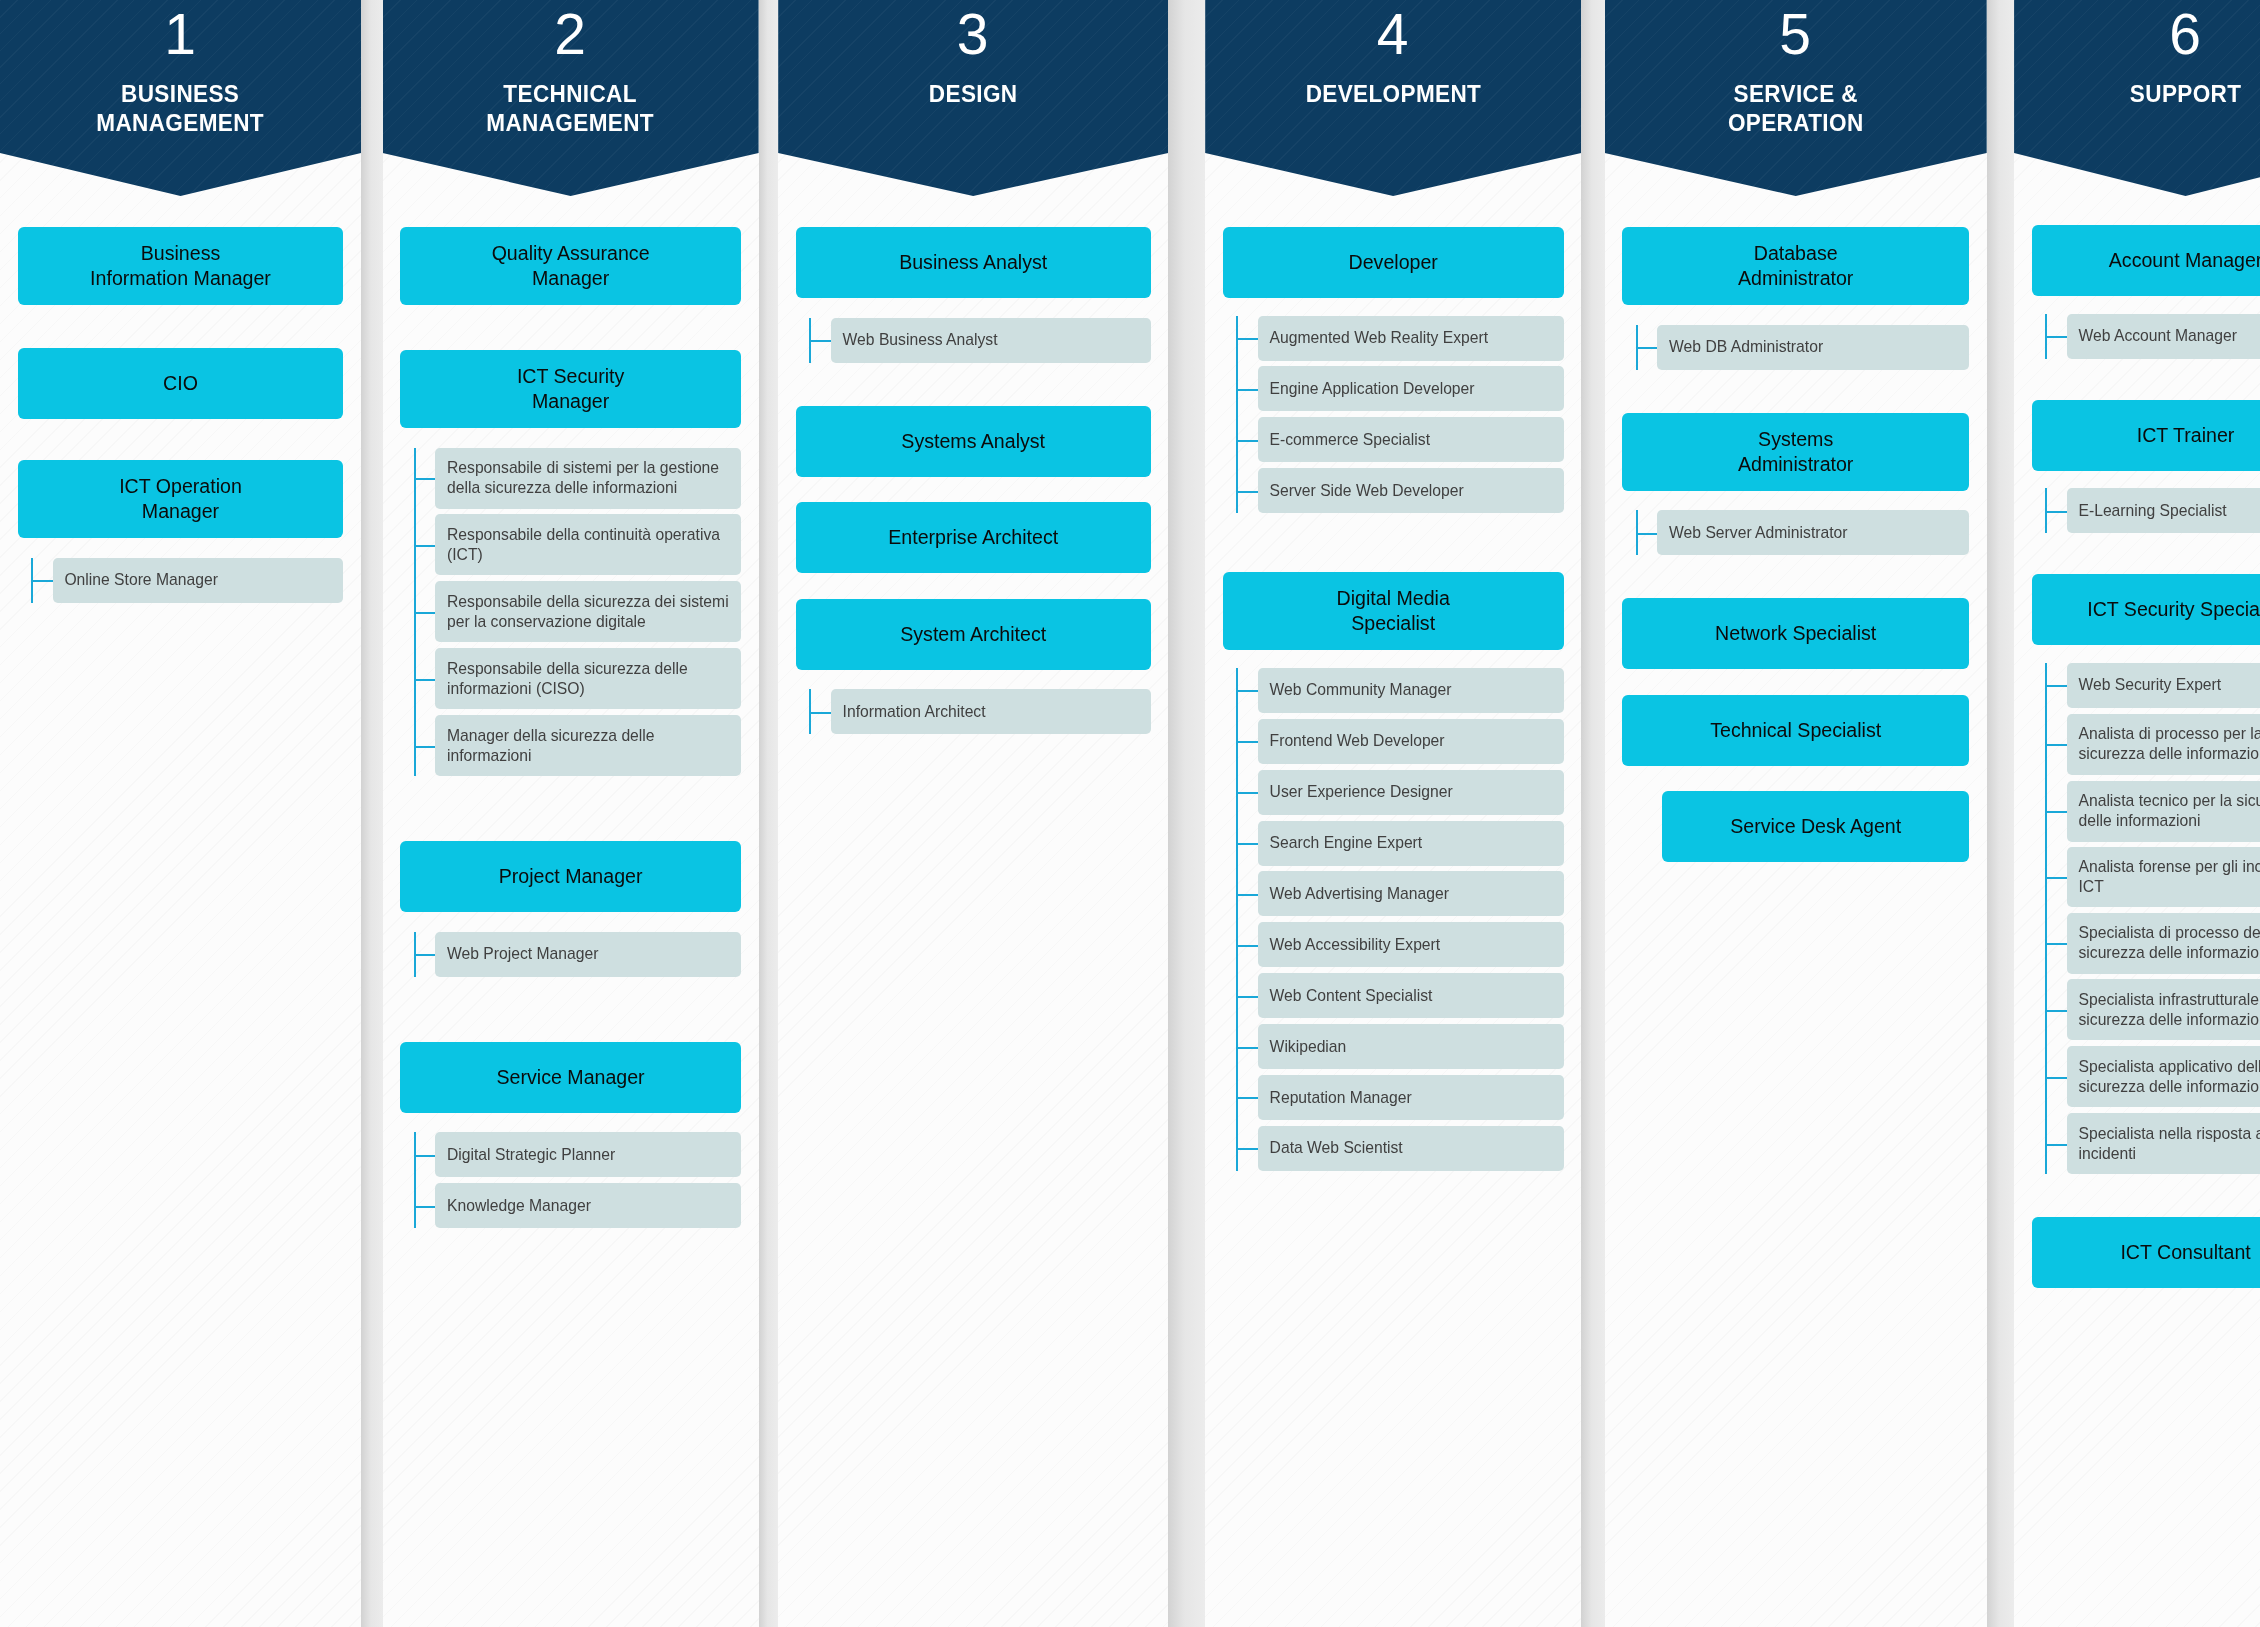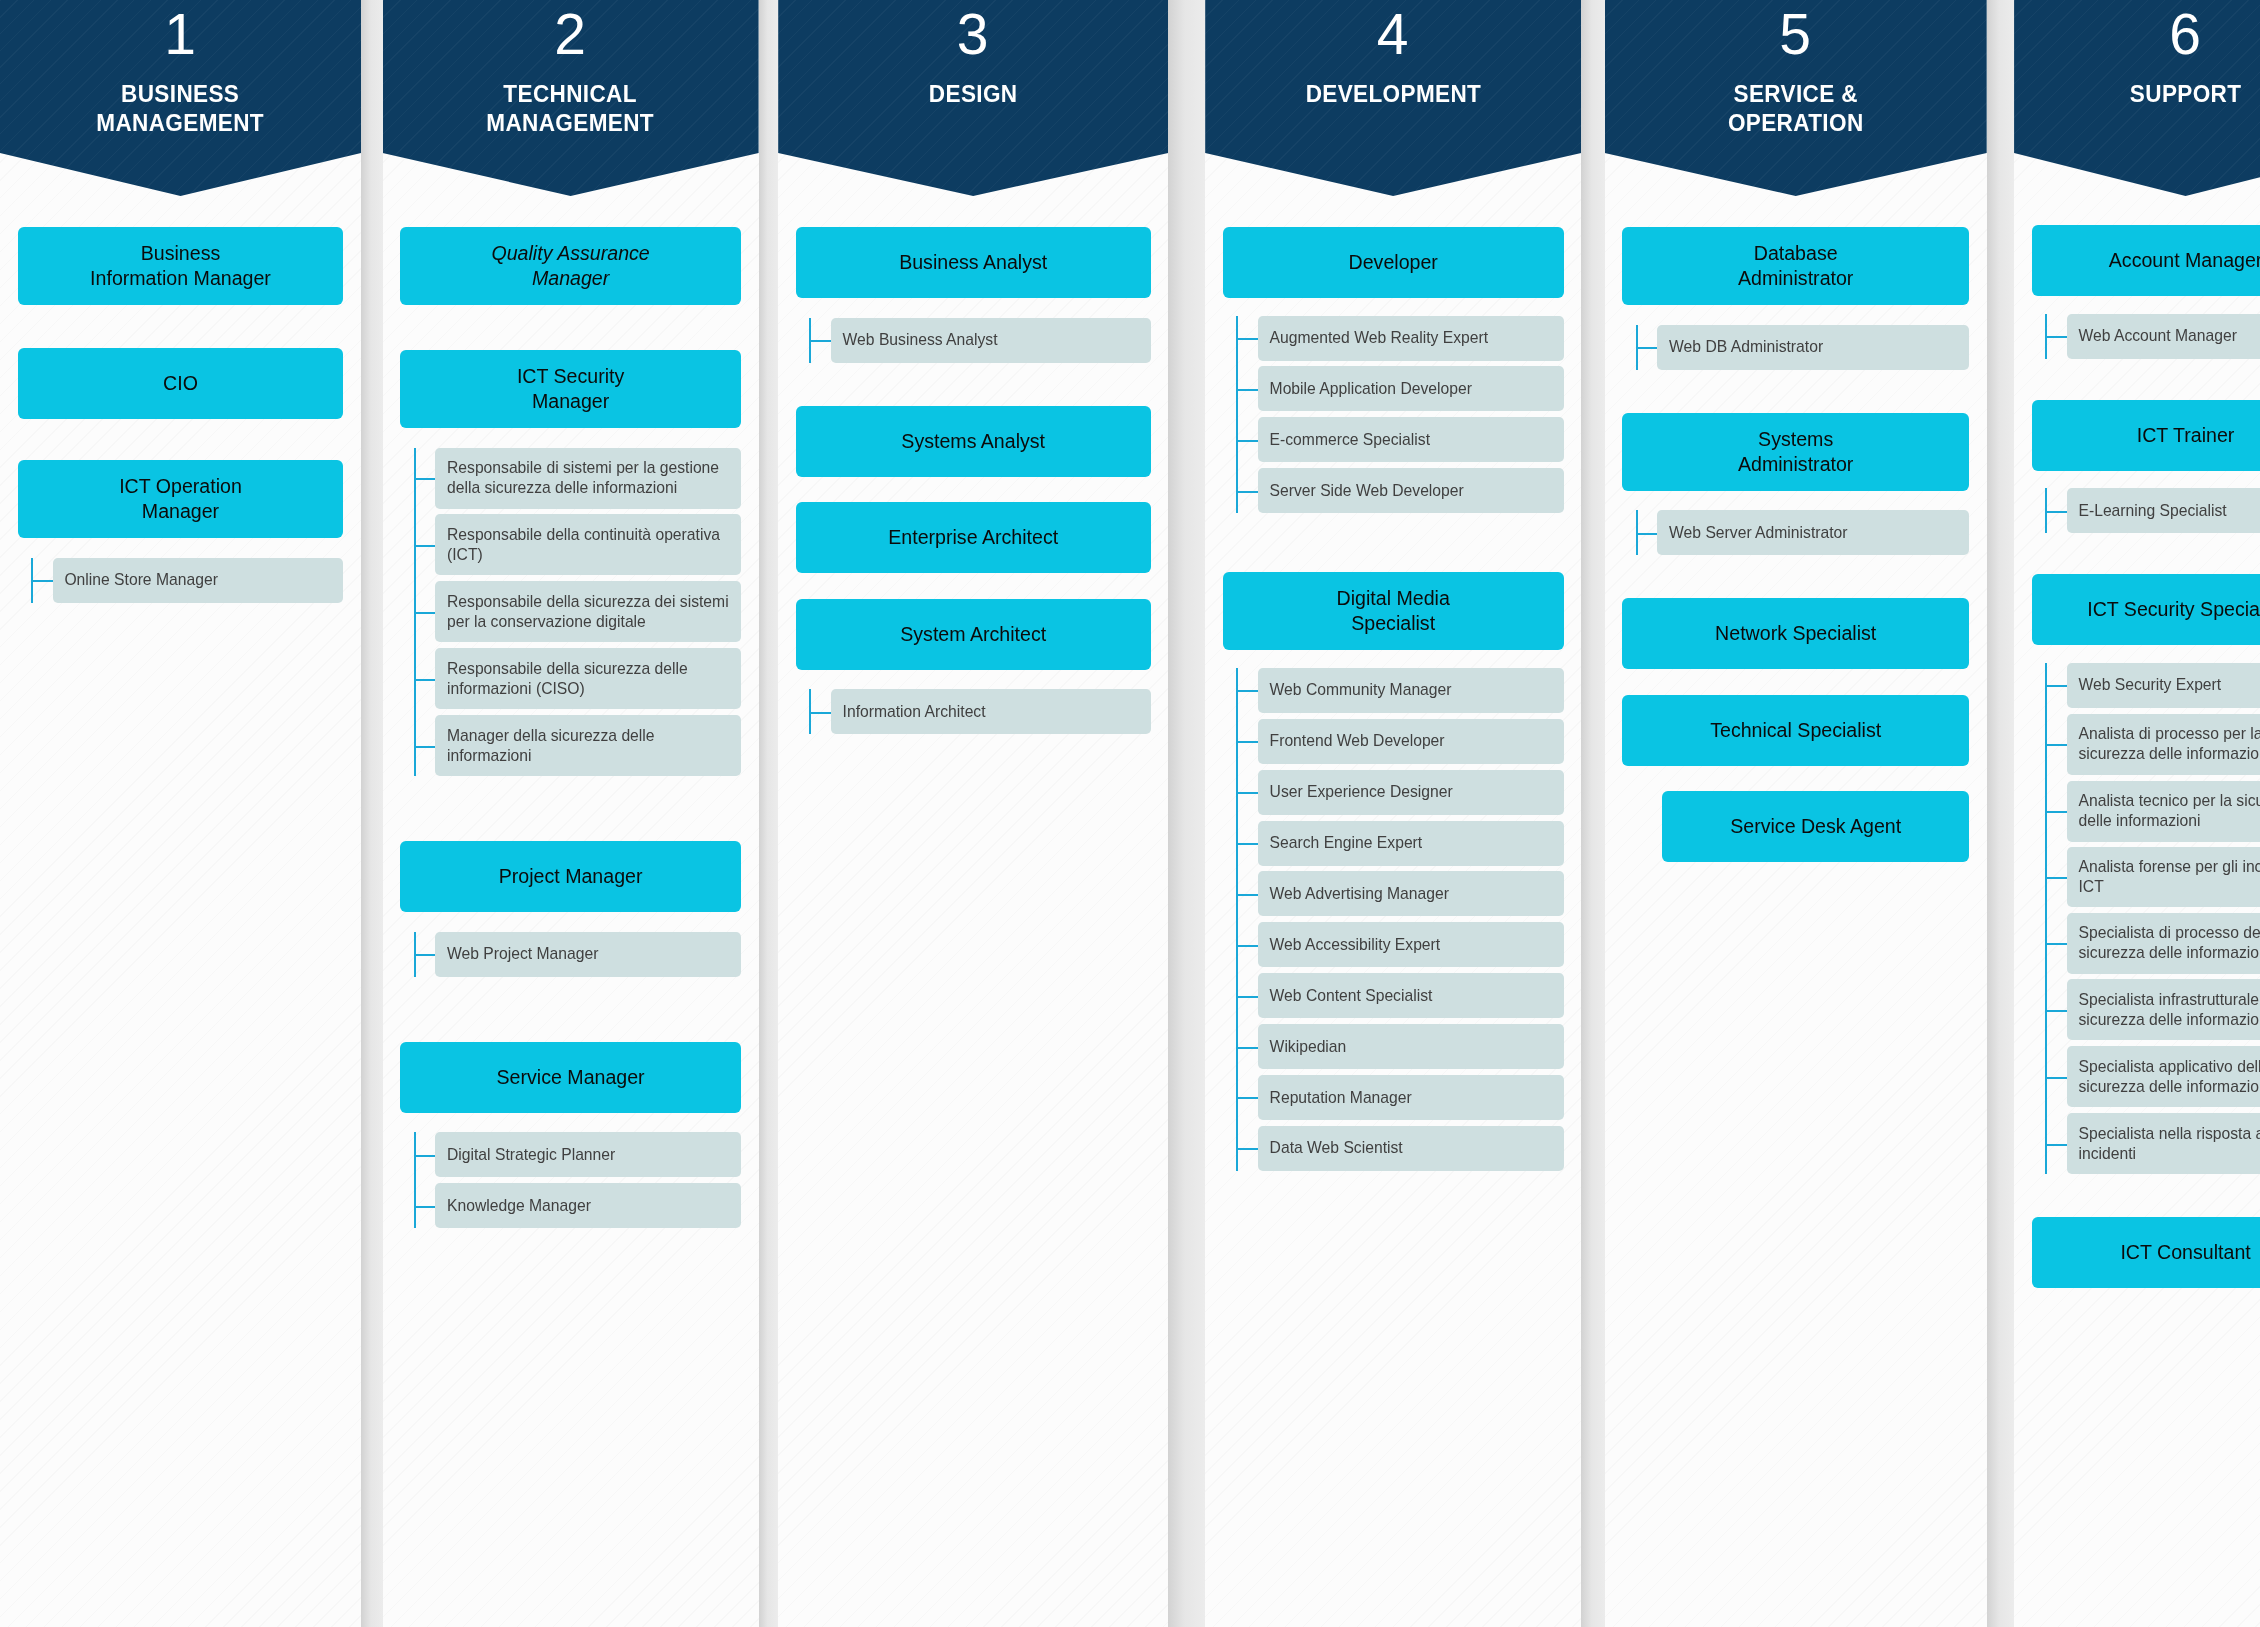--- a/index.html
+++ b/index.html
@@ -181,21 +181,21 @@
       <div class="banner">
         <div class="num">2</div>
         <div class="ttl">
           <span class="ln">TECHNICAL</span>
           <span class="ln">MANAGEMENT</span>
         </div>
       </div>
       <div class="body">
         <div style="height: 31px;"></div>
         <div class="group">
-          <div class="node" style="min-height: 78px; font-style: italic;">Quality Assurance<br>Manager</div>
+          <div class="node" style="min-height: 78px;">Quality Assurance<br>Manager</div>
         </div>
         <div style="height: 45px;"></div>
         <div class="group">
           <div class="node" style="min-height: 78px;">ICT Security<br>Manager</div>
           <div style="height: 19.6px;"></div>
           <div class="children">
             <div class="leaf tall">Responsabile di sistemi per la gestione della sicurezza delle informazioni</div>
             <div class="leaf tall">Responsabile della continuità operativa (ICT)</div>
             <div class="leaf tall">Responsabile della sicurezza dei sistemi per la conservazione digitale</div>
             <div class="leaf tall">Responsabile della sicurezza delle informazioni (CISO)</div>
@@ -264,21 +264,21 @@
           <span class="ln">DEVELOPMENT</span>
         </div>
       </div>
       <div class="body">
         <div style="height: 31px;"></div>
         <div class="group">
           <div class="node" style="min-height: 71px;">Developer</div>
           <div style="height: 17.6px;"></div>
           <div class="children">
             <div class="leaf">Augmented Web Reality Expert</div>
-            <div class="leaf">Mobile Application Developer</div>
+            <div class="leaf">Engine Application Developer</div>
             <div class="leaf">E-commerce Specialist</div>
             <div class="leaf">Server Side Web Developer</div>
           </div>
         </div>
         <div style="height: 43px;"></div>
         <div class="group">
           <div class="node" style="min-height: 78px; margin-top: 16px;">Digital Media<br>Specialist</div>
           <div style="height: 17.6px;"></div>
           <div class="children">
             <div class="leaf">Web Community Manager</div>

